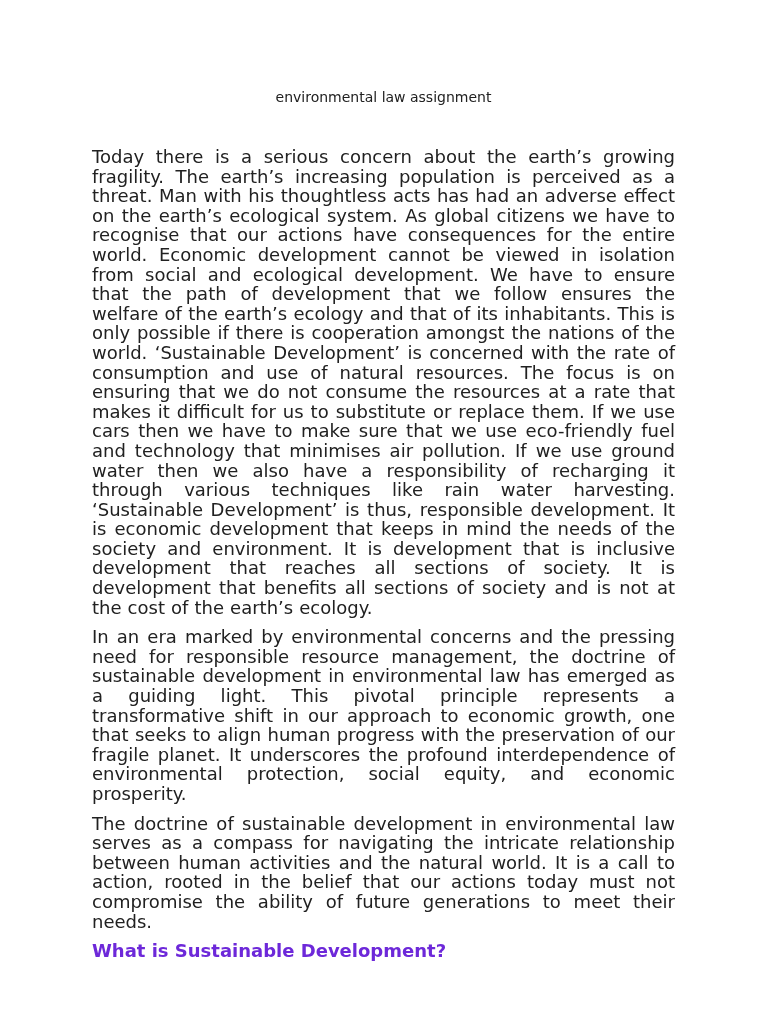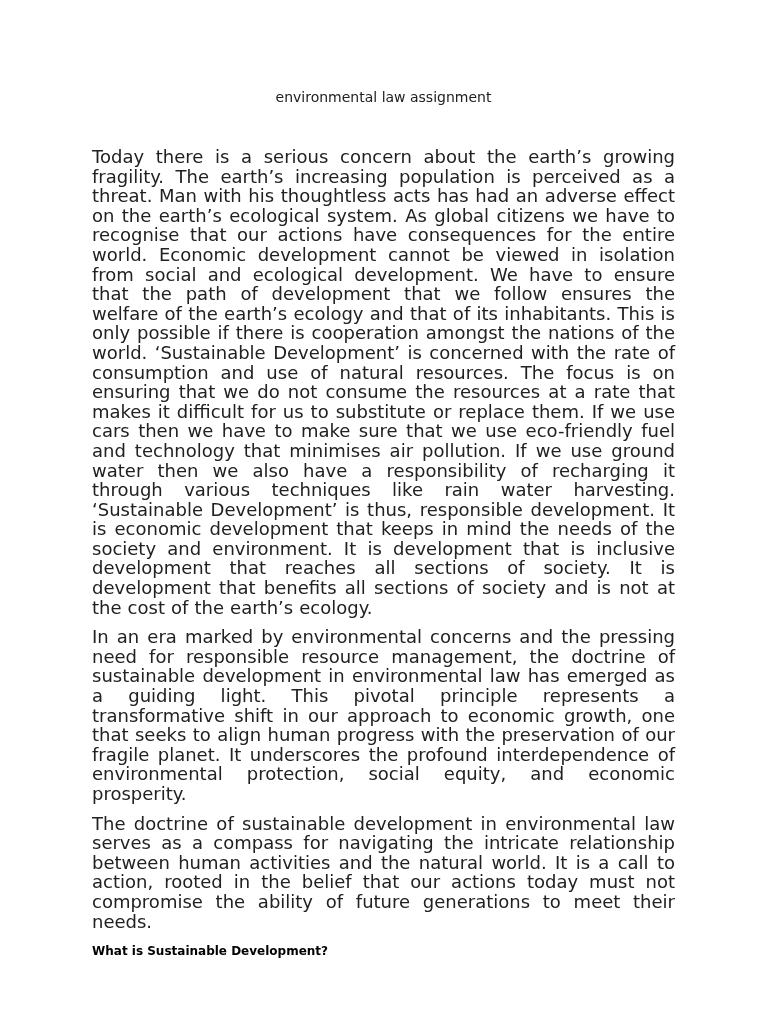--- a/index.html
+++ b/index.html
@@ -30,25 +30,25 @@
   }
   .body-para {
     font-size: 18px;
     line-height: 19.6px;
     text-align: justify;
     text-justify: inter-word;
     margin: 0 0 10px 0;
     word-spacing: 0.02em;
   }
   .section-heading {
-    font-size: 12px;
+    font-size: 18px;
     font-weight: 700;
     line-height: 20px;
     margin: 9px 0 10px 0;
-    color: #000000;
+    color: #6d28d9;
   }
 </style>
 </head>
 <body>
 
 <div class="page">
   <h1 class="doc-title">environmental law assignment</h1>
 
   <p class="body-para">Today there is a serious concern about the earth’s growing fragility. The earth’s increasing population is perceived as a threat. Man with his thoughtless acts has had an adverse effect on the earth’s ecological system. As global citizens we have to recognise that our actions have consequences for the entire world. Economic development cannot be viewed in isolation from social and ecological development. We have to ensure that the path of development that we follow ensures the welfare of the earth’s ecology and that of its inhabitants. This is only possible if there is cooperation amongst the nations of the world. ‘Sustainable Development’ is concerned with the rate of consumption and use of natural resources. The focus is on ensuring that we do not consume the resources at a rate that makes it difficult for us to substitute or replace them. If we use cars then we have to make sure that we use eco-friendly fuel and technology that minimises air pollution. If we use ground water then we also have a responsibility of recharging it through various techniques like rain water harvesting. ‘Sustainable Development’ is thus, responsible development. It is economic development that keeps in mind the needs of the society and environment. It is development that is inclusive development that reaches all sections of society. It is development that benefits all sections of society and is not at the cost of the earth’s ecology.</p>
 

